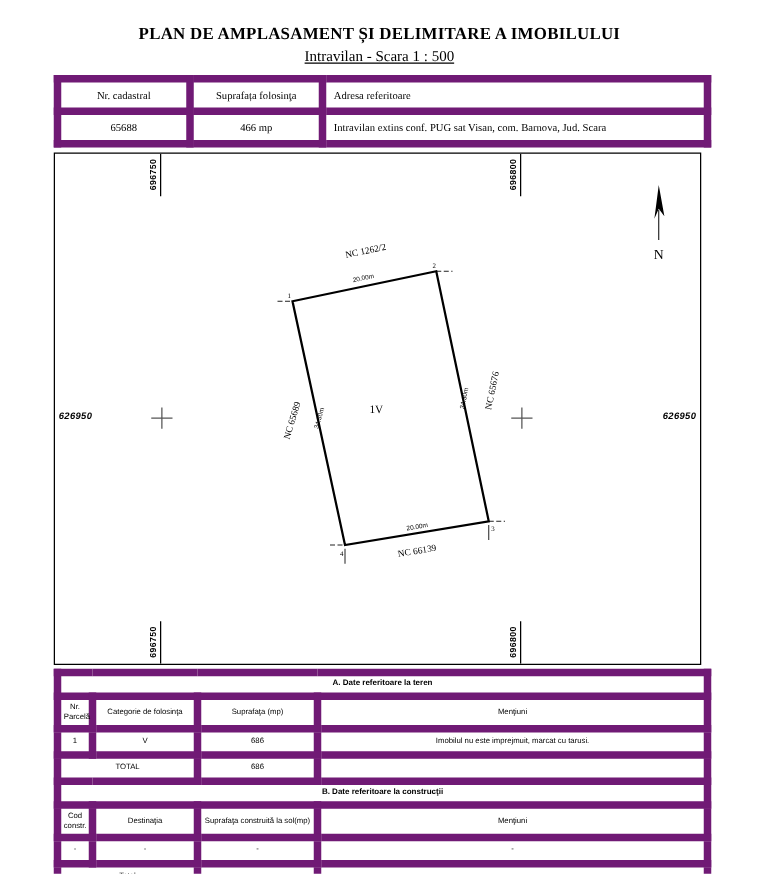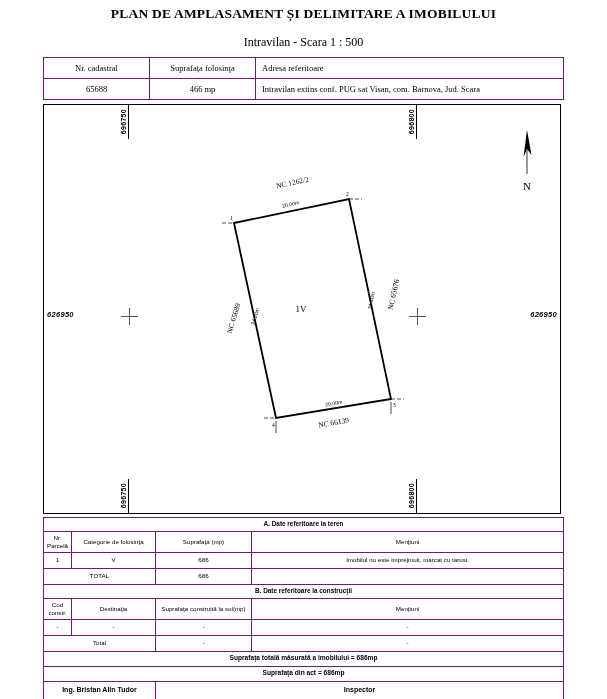--- a/index.html
+++ b/index.html
@@ -12,43 +12,44 @@
     height: 699px;
     font-family: "Liberation Serif", serif;
     color: #000000;
     overflow: hidden;
     position: relative;
   }
 
   
   .title-wrap {
     text-align: center;
-    padding-top: 6px;
+    padding-top: 19px;
   }
   .doc-title {
     font-family: "Liberation Serif", serif;
     font-weight: bold;
     font-size: 13.5px;
     letter-spacing: .2px;
     line-height: 1.2;
   }
   .doc-subtitle {
     font-family: "Liberation Serif", serif;
     font-size: 12px;
-    margin-top: 13px;
+    margin-top: 3px;
     line-height: 1.2;
+    text-decoration: underline;
   }
 
   
   table {
     border-collapse: collapse;
     table-layout: fixed;
   }
   td {
-    border: 1px solid #701a75;
+    border: 6px solid #701a75;
     vertical-align: middle;
   }
 
   
   .ident-table {
     width: 520px;
     margin: 7px 0 0 43px;
     font-size: 8.5px;
   }
   .ident-table td {

